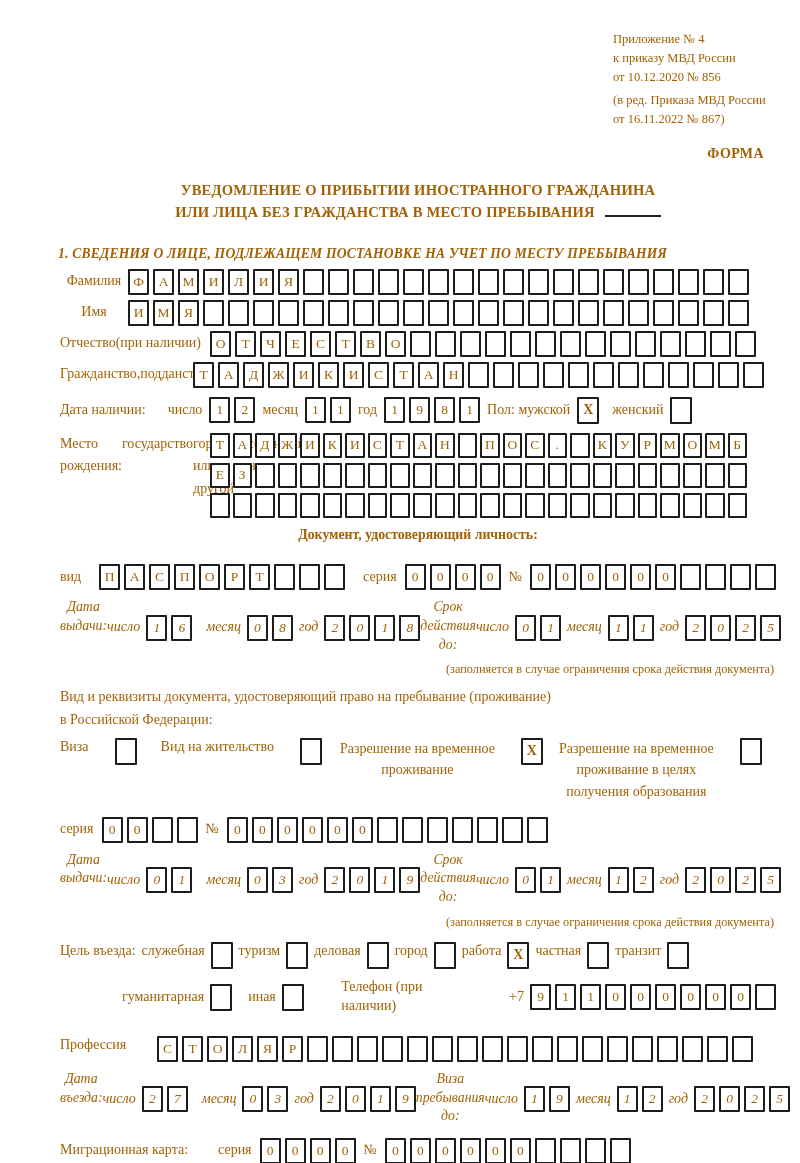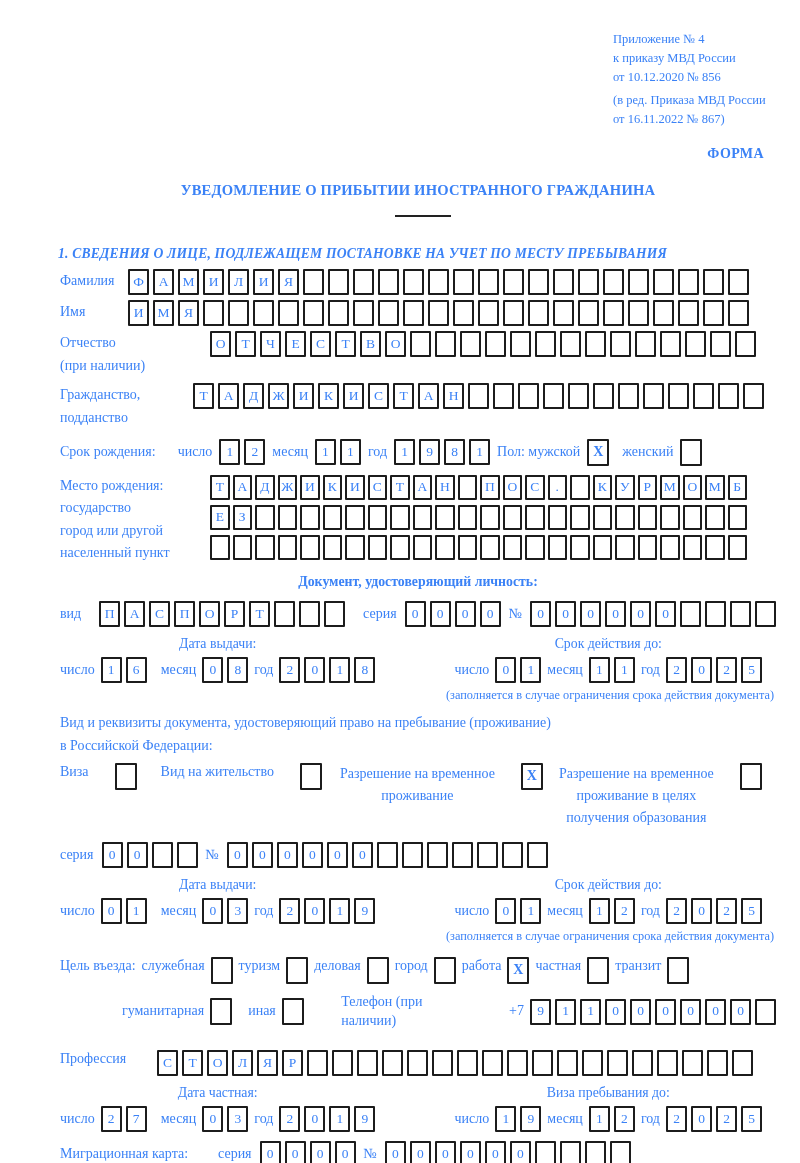--- a/index.html
+++ b/index.html
@@ -1,17 +1,17 @@
 <!DOCTYPE html>
 <html><head>
 <meta charset="utf-8">
 <style>
   html,body{margin:0;padding:0;background:#888;}
   .page{
-    width:800px;height:1163px;background:#ffffff;color:#3b82f6;
+    width:800px;height:1163px;background:#ffffff;color:#a16207;
     font-family:"Liberation Serif","DejaVu Serif",serif;
     box-sizing:border-box;padding:30px 24px 10px 60px;overflow:hidden;
     font-size:14px;line-height:1.35;
   }
   .annex{margin-left:553px;font-size:12.5px;line-height:1.5;}
   .annex .gap{margin-top:5px;}
   .forma{font-weight:bold;text-align:right;margin:16px 12px 0 0;font-size:14px;letter-spacing:.4px;}
   .title{font-weight:bold;text-align:center;font-size:14.6px;margin-top:16px;line-height:1.5;letter-spacing:.2px;}
   .title-underline{display:inline-block;width:56px;border-bottom:2px solid #222;height:12px;margin-left:10px;}
   .section1{font-weight:bold;font-size:13.6px;margin:22px 0 4px -2px;letter-spacing:.2px;font-style:italic;}
@@ -23,27 +23,27 @@
     box-sizing:border-box;width:21px;height:26px;border:2px solid #1c1c1c;border-radius:1px;
     display:inline-flex;align-items:center;justify-content:center;
     font-size:13.5px;background:#fff;flex:none;
   }
   .cells.md{gap:3px;}  .cells.md .cell{width:19.5px;height:25px;}
   .cb{
     box-sizing:border-box;width:22px;height:27px;border:2px solid #1c1c1c;border-radius:1px;
     display:inline-flex;align-items:center;justify-content:center;
     font-size:14px;font-weight:600;flex:none;background:#fff;
   }
-  .w68{width:68px;} .w150{width:150px;} .w133{width:133px;}
+  .w68{width:68px;text-align:center;} .w150{width:150px;} .w133{width:133px;}
   .w55{width:44px;} .w95{width:97px;}
-  .stack{display:flex;flex-direction:column;}
+  .stack{display:flex;flex-direction:row;}
   .stack3{display:flex;flex-direction:column;gap:5px;}
   .doc-title{font-weight:bold;text-align:center;font-size:13.8px;margin-top:8px;}
   .two-col{display:flex;justify-content:space-between;padding-right:14px;margin-top:8px;}
-  .dgroup{display:flex;flex-direction:column;}
+  .dgroup{display:flex;flex-direction:row;font-style:italic;}
   .dtitle{text-align:center;font-size:13.8px;margin-bottom:3px;}
   .dcells{display:flex;align-items:center;gap:6px;}
   .dcells .lb{flex:none;}
   .note{text-align:right;font-size:12.3px;margin-top:4px;padding-right:2px;}
   .plain{margin-top:10px;}
   .opts{display:flex;align-items:flex-start;margin-top:8px;gap:10px;}
   .opt{display:flex;align-items:flex-start;gap:26px;}
   .opt .ml{text-align:center;line-height:1.55;}
   .purpose-row{display:flex;align-items:flex-start;gap:6px;margin-top:12px;flex-wrap:nowrap;}
   .purpose-row2{display:flex;align-items:center;gap:6px;margin-top:9px;margin-left:62px;}
@@ -62,21 +62,21 @@
     <div>к приказу МВД России</div>
     <div>от 10.12.2020 № 856</div>
     <div class="gap">(в ред. Приказа МВД России</div>
     <div>от 16.11.2022 № 867)</div>
   </div>
 
   <div class="forma">ФОРМА</div>
 
   <div class="title">
     <div>УВЕДОМЛЕНИЕ О ПРИБЫТИИ ИНОСТРАННОГО ГРАЖДАНИНА</div>
-    <div><span class="title-underline"></span></div>
+    <div><span>ИЛИ ЛИЦА БЕЗ ГРАЖДАНСТВА В МЕСТО ПРЕБЫВАНИЯ</span><span class="title-underline"></span></div>
   </div>
 
   <div class="section1">1. СВЕДЕНИЯ О ЛИЦЕ, ПОДЛЕЖАЩЕМ ПОСТАНОВКЕ НА УЧЕТ ПО МЕСТУ ПРЕБЫВАНИЯ</div>
 
   <div class="row">
     <span class="lbl2 w68">Фамилия</span>
     <span class="cells">
         <span class="cell">Ф</span>
         <span class="cell">А</span>
         <span class="cell">М</span>
@@ -193,21 +193,21 @@
         <span class="cell"></span>
         <span class="cell"></span>
         <span class="cell"></span>
         <span class="cell"></span>
         <span class="cell"></span>
         <span class="cell"></span>
       </span>
   </div>
 
   <div class="row" style="align-items:center;margin-top:9px;gap:7px;">
-    <span>Срок рождения:</span>
+    <span>Дата наличии:</span>
     <span style="width:8px;"></span>
     <span>число</span>
     <span class="cells">
         <span class="cell">1</span>
         <span class="cell">2</span>
       </span>
     <span>месяц</span>
     <span class="cells">
         <span class="cell">1</span>
         <span class="cell">1</span>
@@ -309,21 +309,21 @@
           <span class="cell"></span>
           <span class="cell"></span>
           <span class="cell"></span>
           <span class="cell"></span>
         </span>
     </span>
   </div>
 
   <div class="doc-title">Документ, удостоверяющий личность:</div>
 
-  <div class="row" style="align-items:center;gap:8px;margin-top:10px;justify-content:center;">
+  <div class="row" style="align-items:center;gap:8px;margin-top:20px;justify-content:center;">
     <span class="w55">вид</span>
     <span class="cells">
         <span class="cell">П</span>
         <span class="cell">А</span>
         <span class="cell">С</span>
         <span class="cell">П</span>
         <span class="cell">О</span>
         <span class="cell">Р</span>
         <span class="cell">Т</span>
         <span class="cell"></span>
@@ -569,21 +569,21 @@
         <span class="cell"></span>
         <span class="cell"></span>
         <span class="cell"></span>
         <span class="cell"></span>
         <span class="cell"></span>
       </span>
   </div>
 
   <div class="two-col">
     <div class="dgroup">
-      <div class="dtitle">Дата частная:</div>
+      <div class="dtitle">Дата въезда:</div>
       <div class="dcells">
         <span class="lb">число</span>
         <span class="cells">
             <span class="cell">2</span>
             <span class="cell">7</span>
           </span>
         <span class="lb" style="margin-left:8px;">месяц</span>
         <span class="cells">
             <span class="cell">0</span>
             <span class="cell">3</span>

